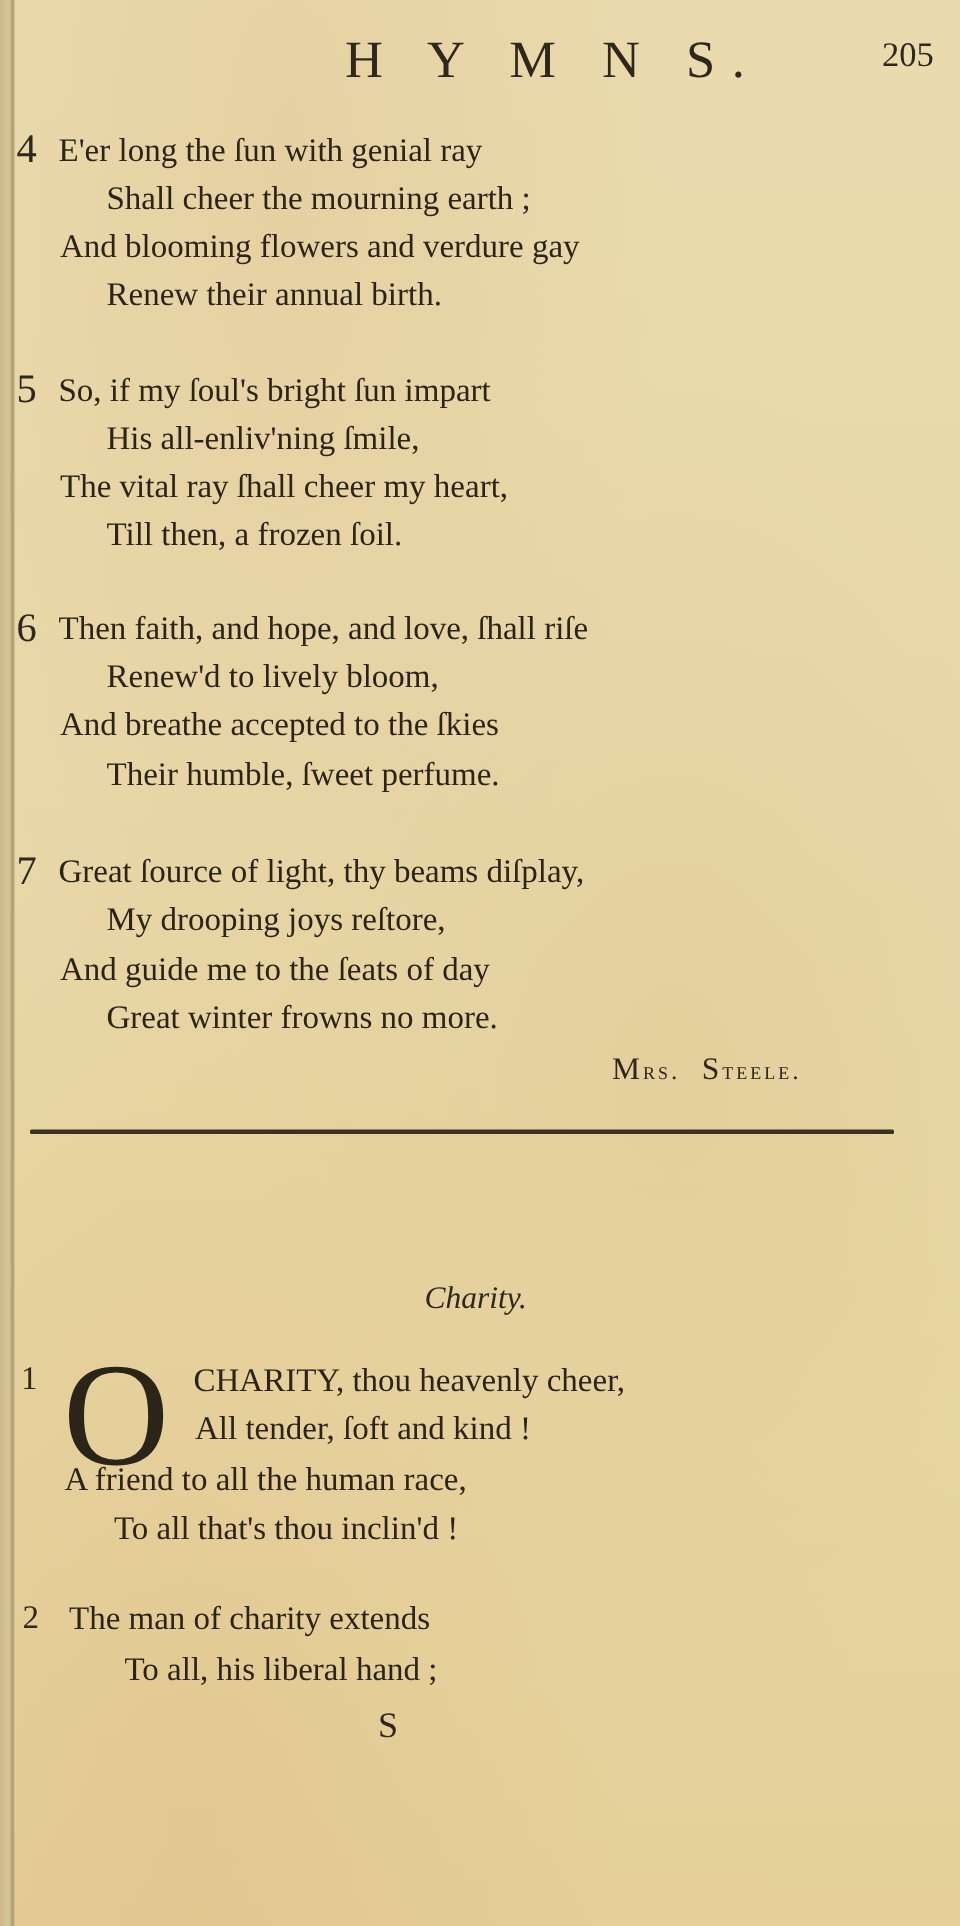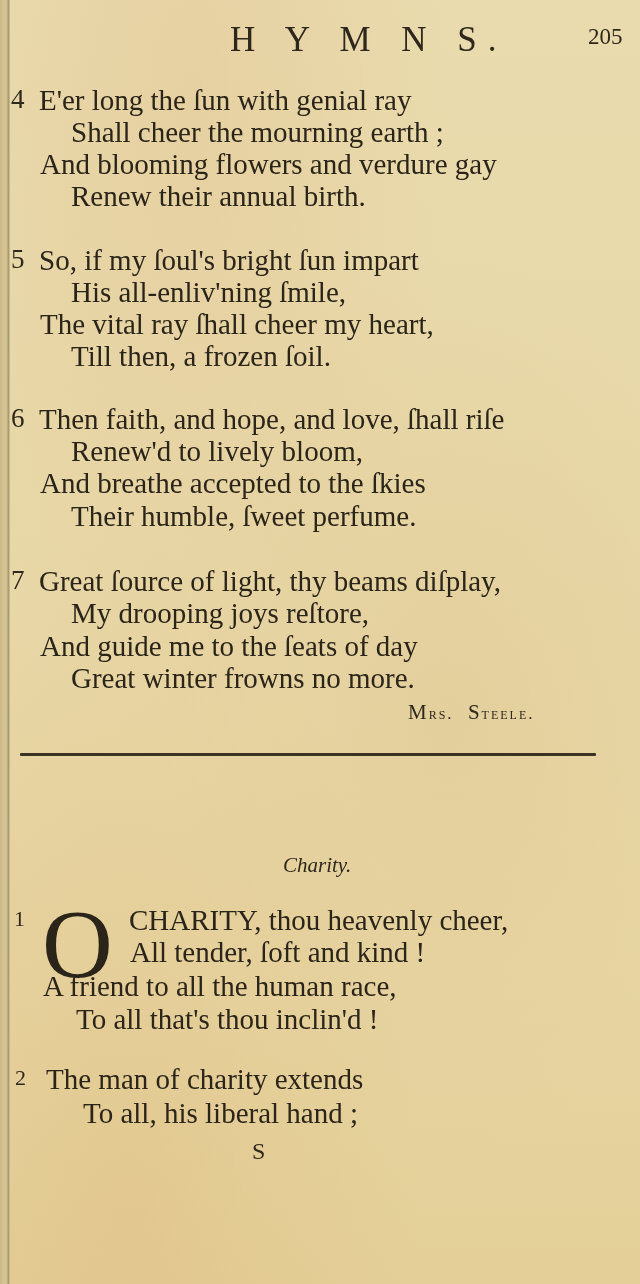--- a/index.html
+++ b/index.html
@@ -61,21 +61,21 @@
     }
     .verse-num {
       position: absolute;
       left: 11px;
       font-size: 27px;
       color: #2e281c;
     }
     .line {
       position: absolute;
       white-space: nowrap;
-      font-size: 29px;
+      font-size: 22px;
       line-height: 32px;
       color: #2b2418;
     }
     .line.first { left: 39px; }
     .line.indent { left: 71px; }
     .line.flush { left: 40px; }
     .attribution {
       position: absolute;
       left: 408px;
       top: 700px;

